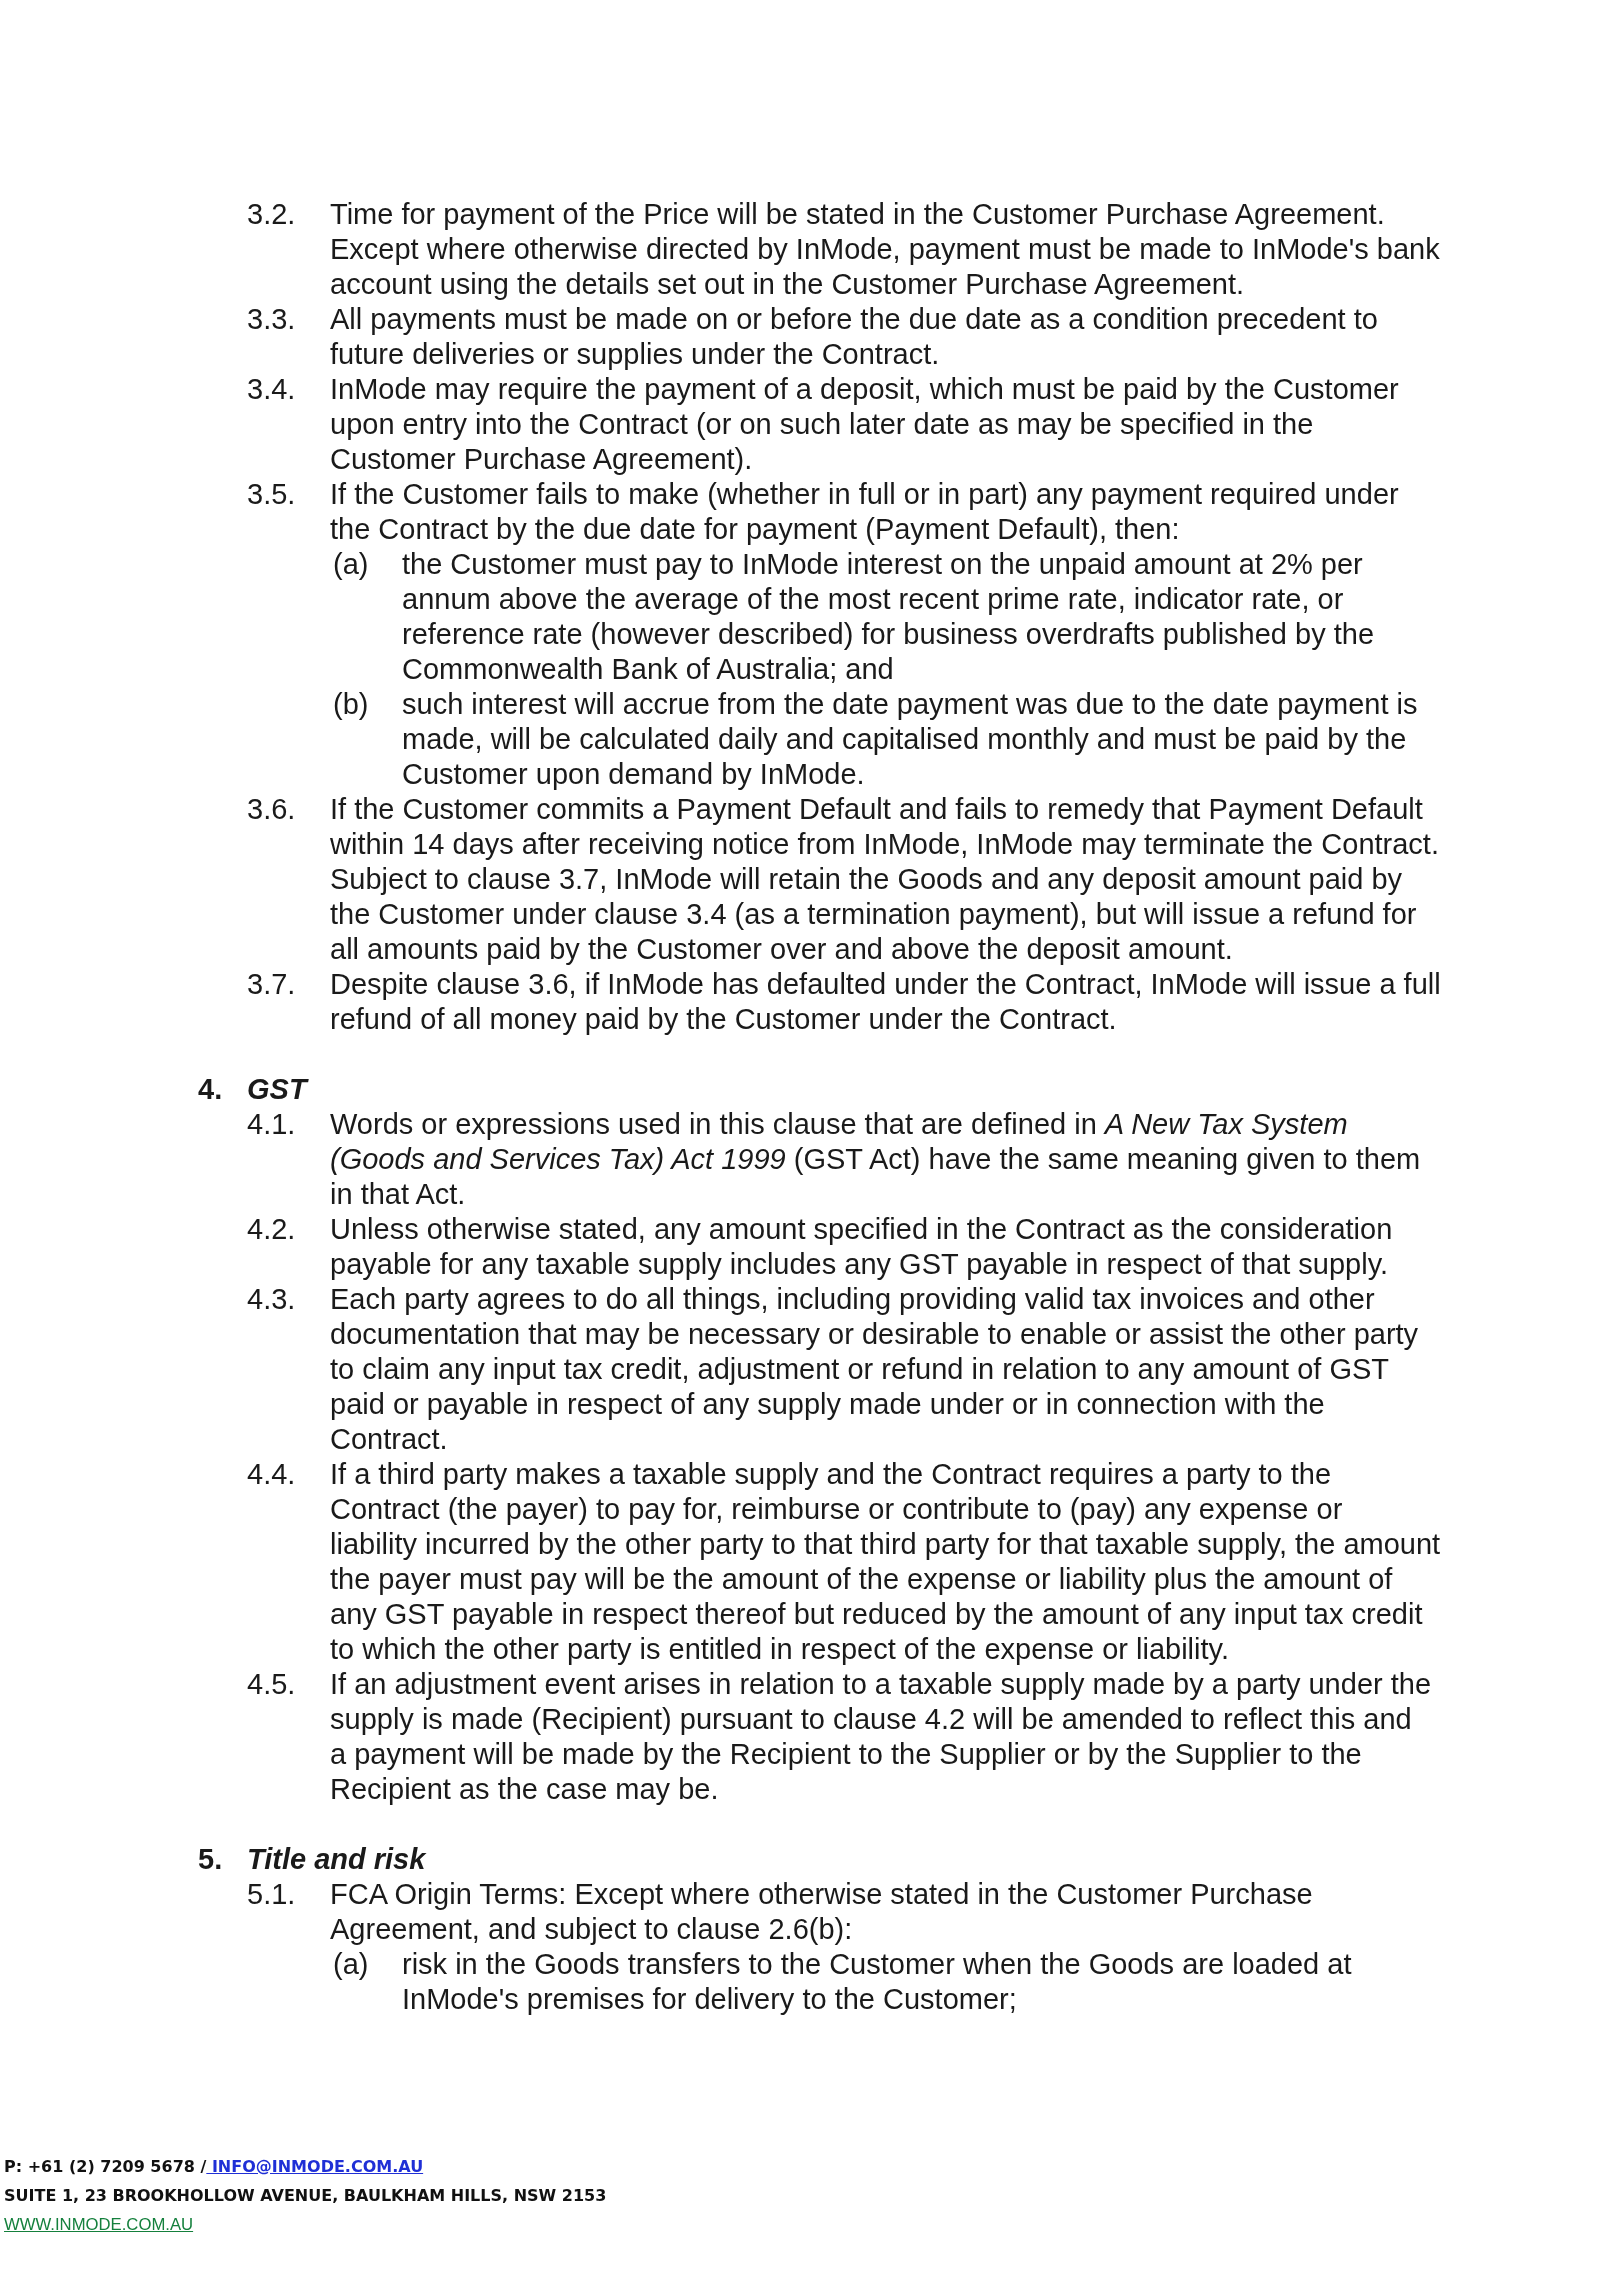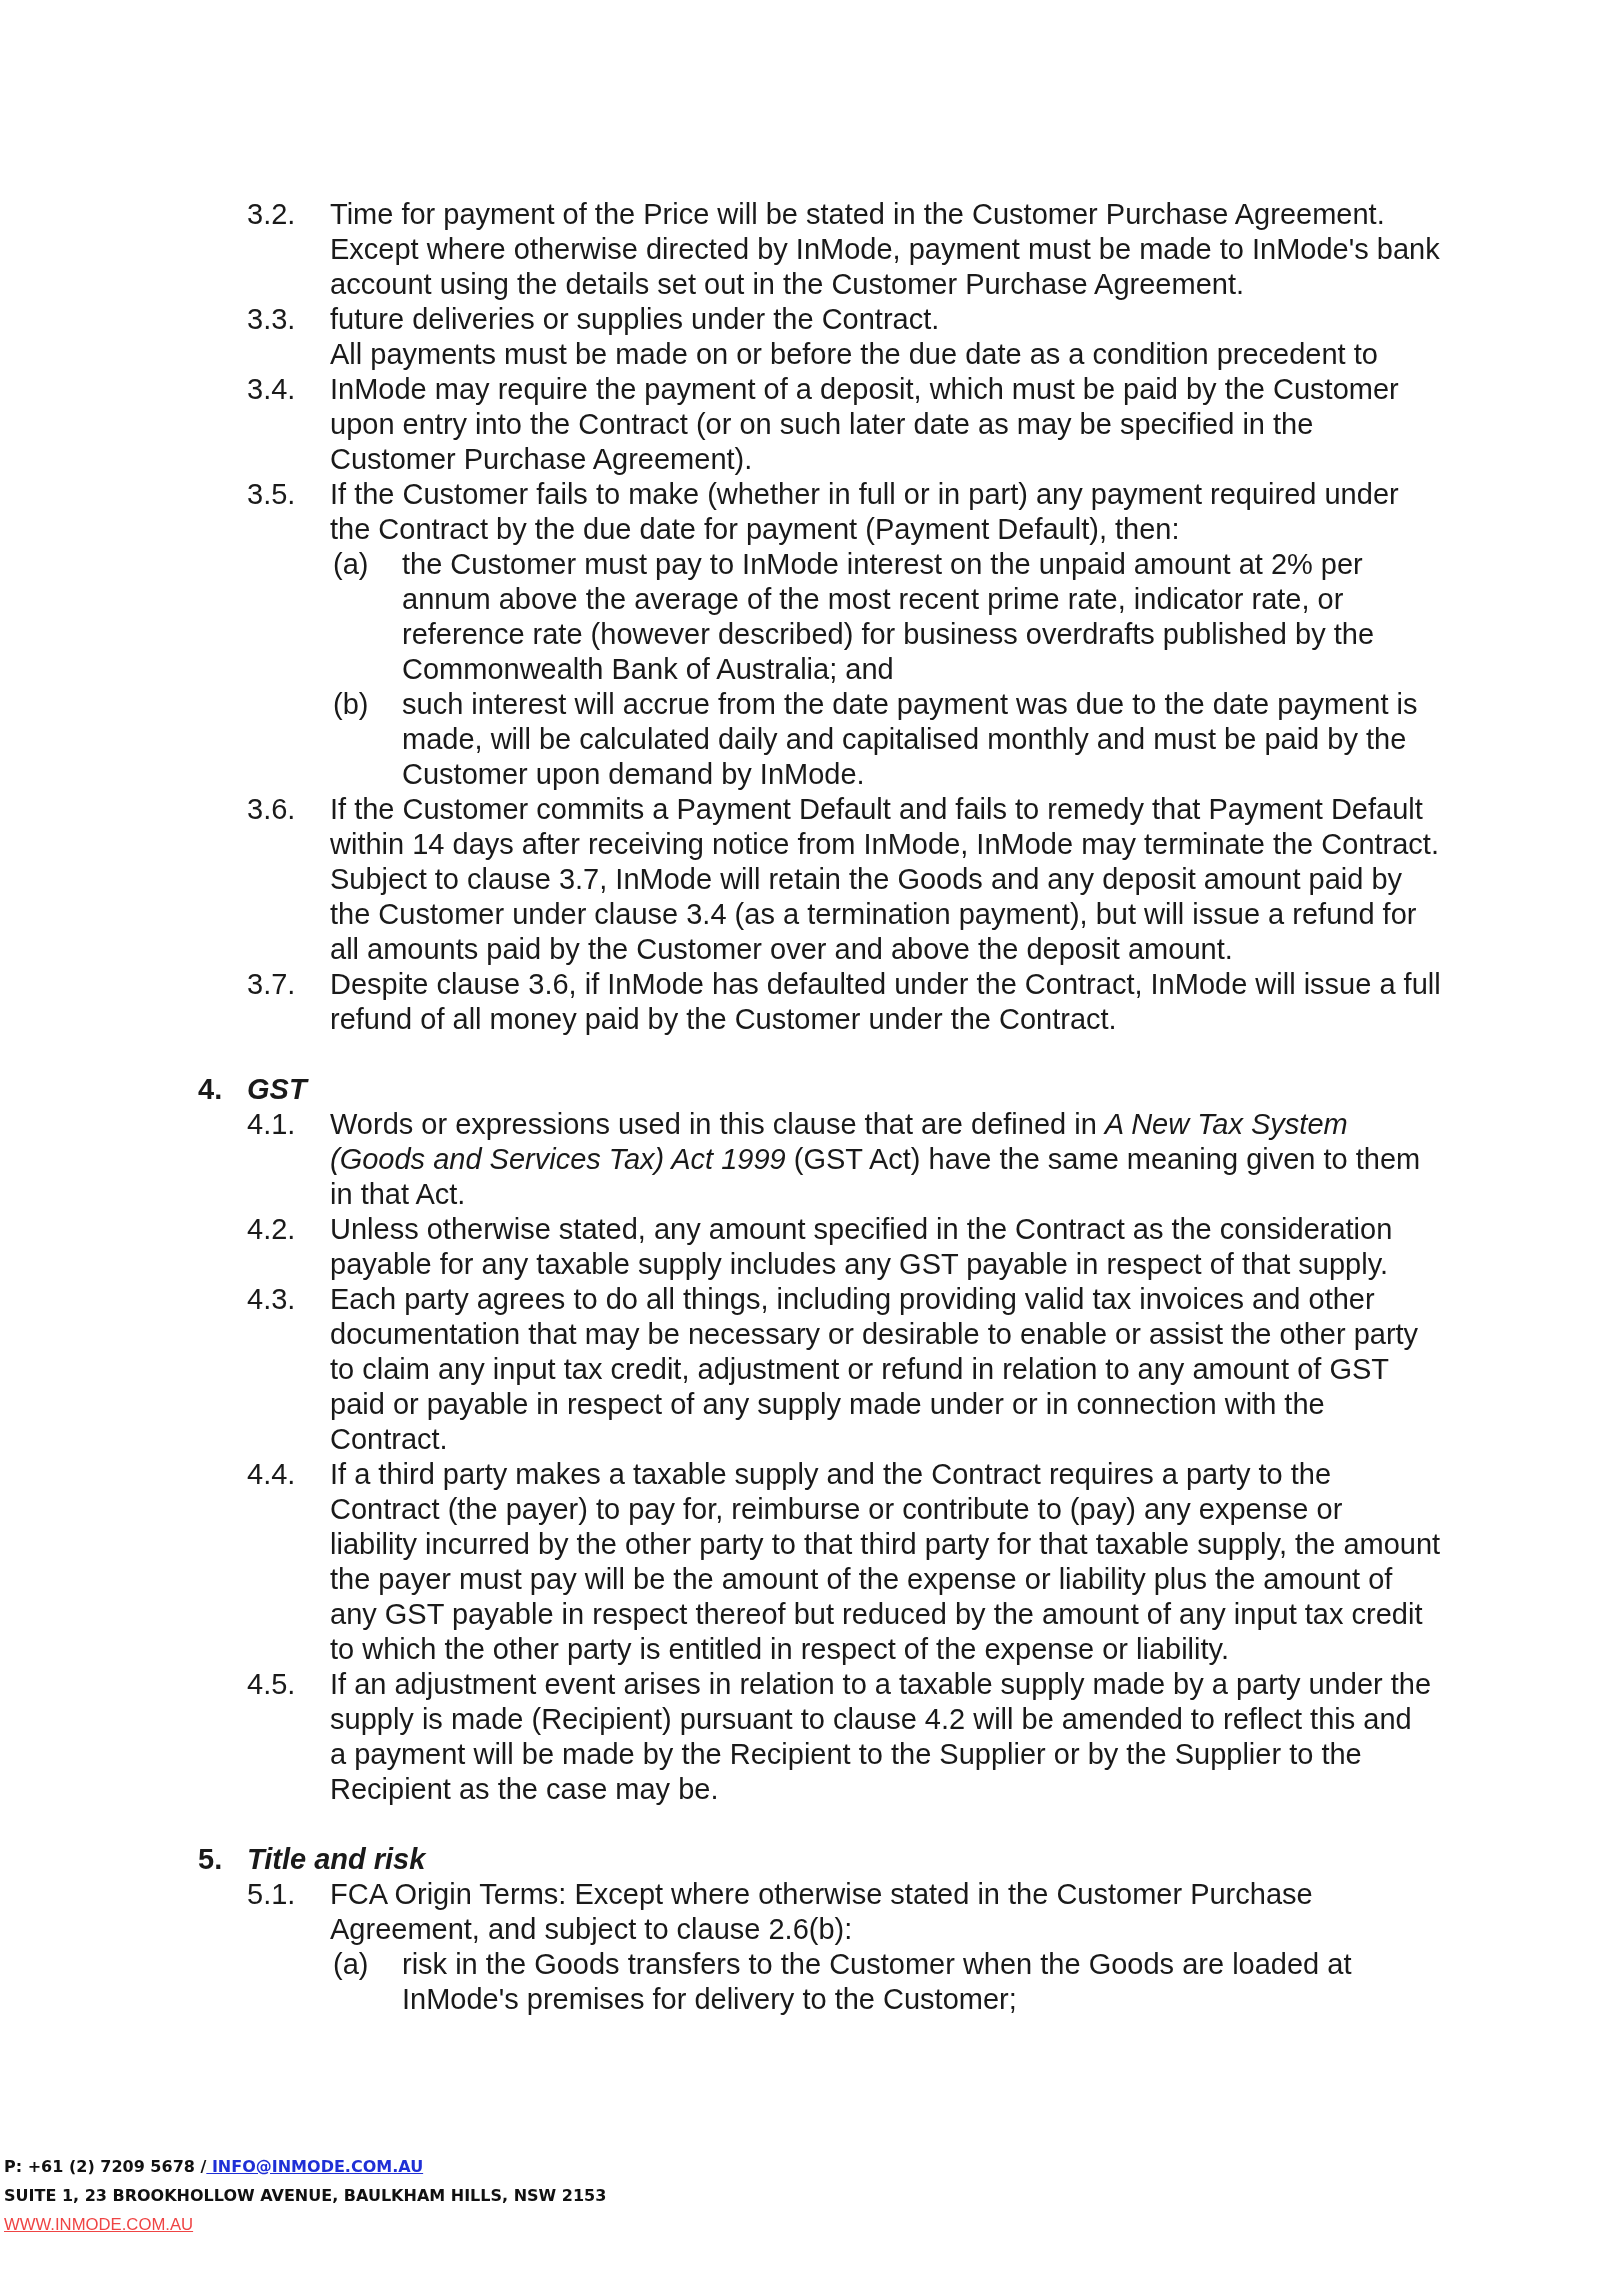--- a/index.html
+++ b/index.html
@@ -82,43 +82,43 @@
       color: #111111;
     }
     .footer .link {
       color: #1f2fd6;
       text-decoration: underline;
     }
     .footer .web {
       font-family: "Liberation Sans", sans-serif;
       font-weight: normal;
       font-size: 16.7px;
-      color: #ef4444;
+      color: #15803d;
       text-decoration: underline;
     }
   </style>
 </head>
 <body>
 
 <div class="content">
 
   <div class="clause">
     <span class="num">3.2.</span>
     <div class="body">
       <span class="line">Time for payment of the Price will be stated in the Customer Purchase Agreement.</span>
       <span class="line">Except where otherwise directed by InMode, payment must be made to InMode's bank</span>
       <span class="line">account using the details set out in the Customer Purchase Agreement.</span>
     </div>
   </div>
 
   <div class="clause">
     <span class="num">3.3.</span>
     <div class="body">
+      <span class="line">All payments must be made on or before the due date as a condition precedent to</span>
       <span class="line">future deliveries or supplies under the Contract.</span>
-      <span class="line">All payments must be made on or before the due date as a condition precedent to</span>
     </div>
   </div>
 
   <div class="clause">
     <span class="num">3.4.</span>
     <div class="body">
       <span class="line">InMode may require the payment of a deposit, which must be paid by the Customer</span>
       <span class="line">upon entry into the Contract (or on such later date as may be specified in the</span>
       <span class="line">Customer Purchase Agreement).</span>
     </div>

